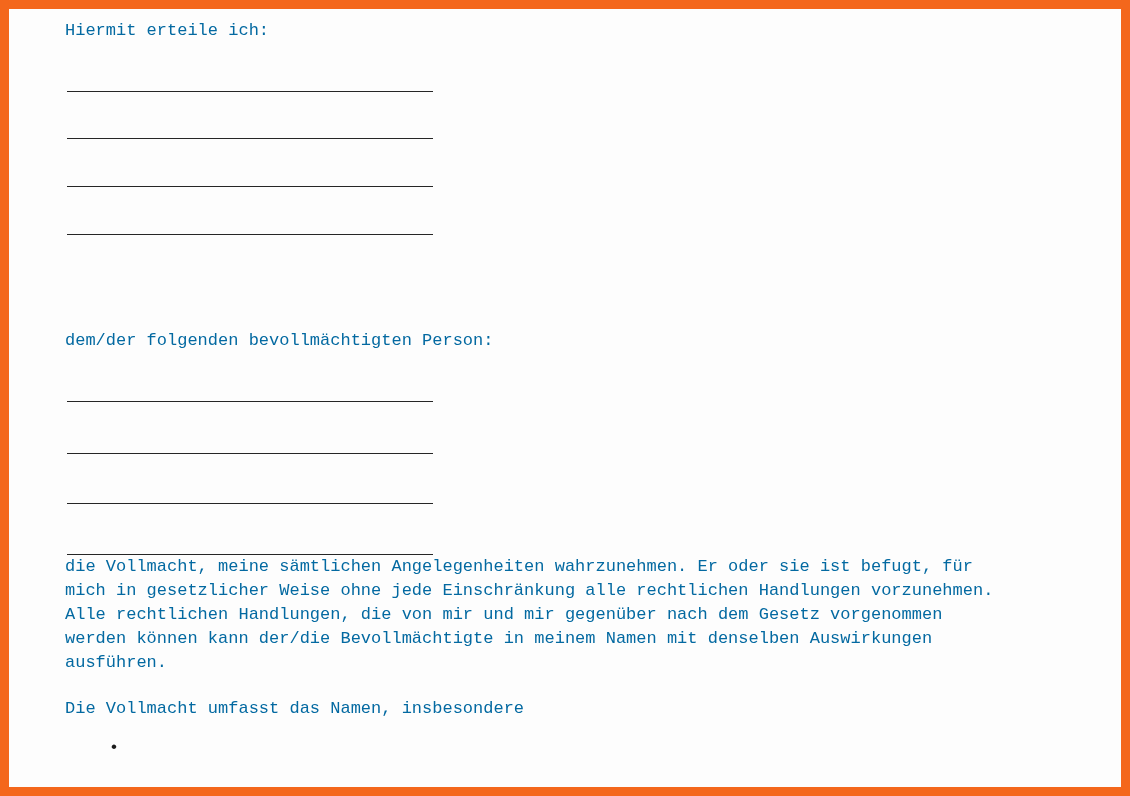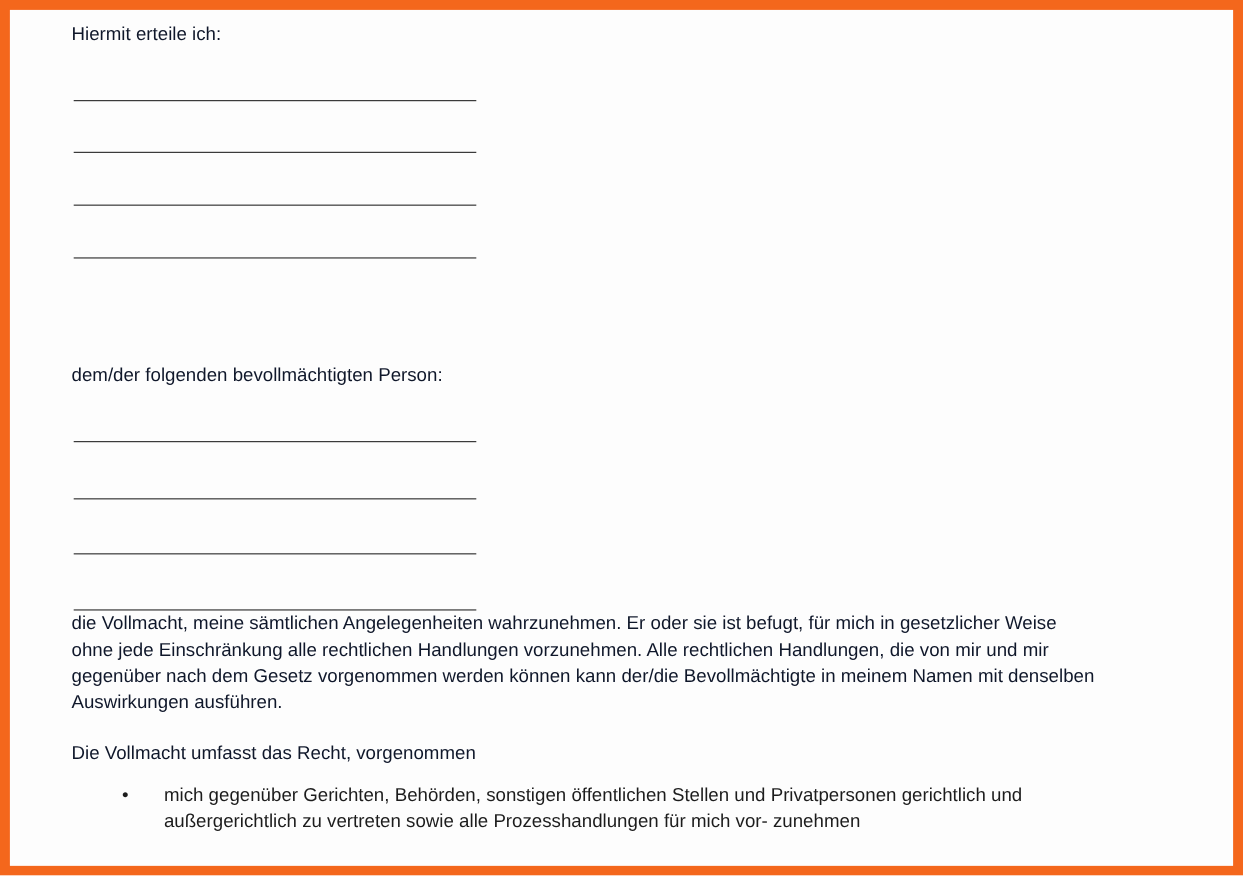--- a/index.html
+++ b/index.html
@@ -32,23 +32,24 @@
   }
   .doc-body {
     position: absolute;
     left: 56px;
     top: 2px;
     right: 40px;
   }
   .para {
     font-size: 17px;
     line-height: 24px;
-    color: #0f172a;
+    color: #0369a1;
     margin: 0;
     white-space: pre-wrap;
+    font-family: Liberation Mono, monospace;
   }
   .lead {
     margin-top: 8px;
   }
   .rule-group {
     margin-top: 26px;
   }
   .rule {
     width: 366px;
     height: 0;
@@ -124,26 +125,24 @@
 
       <div class="rule-group">
         <div class="rule rule2-gap-a"></div>
         <div class="rule rule2-gap-b"></div>
         <div class="rule rule2-gap-c"></div>
         <div class="rule rule2-gap-d"></div>
       </div>
 
       <p class="para block-main">die Vollmacht, meine sämtlichen Angelegenheiten wahrzunehmen. Er oder sie ist befugt, für mich in gesetzlicher Weise ohne jede Einschränkung alle rechtlichen Handlungen vorzunehmen. Alle rechtlichen Handlungen, die von mir und mir gegenüber nach dem Gesetz vorgenommen werden können kann der/die Bevollmächtigte in meinem Namen mit denselben Auswirkungen ausführen.</p>
 
-      <p class="para block-second">Die Vollmacht umfasst das Recht, vorgenommen</p>
+      <p class="para block-second">Die Vollmacht umfasst das Namen, insbesondere</p>
 
       <ul class="bullets">
         <li>
           <span class="dot">•</span>
-          <span>mich gegenüber Gerichten, Behörden, sonstigen öffentlichen Stellen und Privatpersonen gerichtlich und außergerichtlich zu vertreten sowie alle Prozesshandlungen für mich vor-
-zunehmen</span>
         </li>
       </ul>
 
     </div>
     <div class="watermark"></div>
   </div>
 </div>
 
 </body></html>

